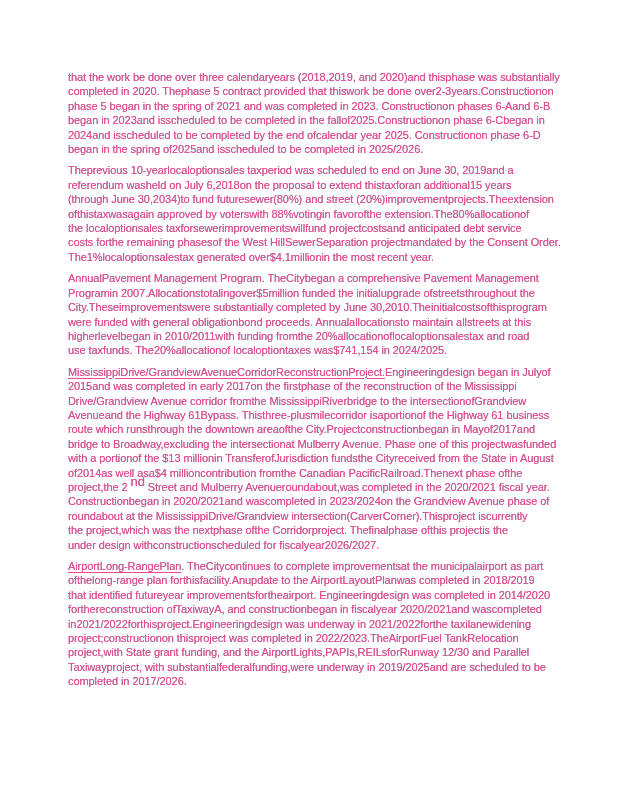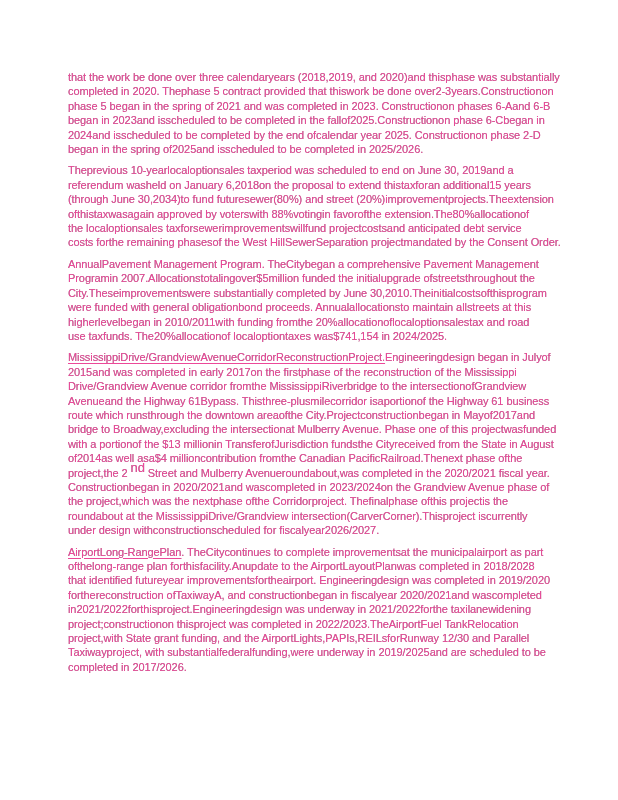--- a/index.html
+++ b/index.html
@@ -47,31 +47,32 @@
 <body>
 
 <div class="page">
   <div class="doc">
 
     <div class="para">
       <div class="ln">that the work be done over three calendaryears (2018,2019, and 2020)and thisphase was substantially</div>
       <div class="ln">completed in 2020. Thephase 5 contract provided that thiswork be done over2-3years.Constructionon</div>
       <div class="ln">phase 5 began in the spring of 2021 and was completed in 2023. Constructionon phases 6-Aand 6-B</div>
       <div class="ln">began in 2023and isscheduled to be completed in the fallof2025.Constructionon phase 6-Cbegan in</div>
-      <div class="ln">2024and isscheduled to be completed by the end ofcalendar year 2025. Constructionon phase 2-D</div>
+      <div class="ln">2024and isscheduled to be completed by the end ofcalendar year 2025. Constructionon phase 6-D</div>
       <div class="ln">began in the spring of2025and isscheduled to be completed in 2025/2026.</div>
     </div>
 
     <div class="para">
       <div class="ln">Theprevious 10-yearlocaloptionsales taxperiod was scheduled to end on June 30, 2019and a</div>
-      <div class="ln">referendum washeld on January 6,2018on the proposal to extend thistaxforan additional15 years</div>
+      <div class="ln">referendum washeld on July 6,2018on the proposal to extend thistaxforan additional15 years</div>
       <div class="ln">(through June 30,2034)to fund futuresewer(80%) and street (20%)improvementprojects.Theextension</div>
       <div class="ln">ofthistaxwasagain approved by voterswith 88%votingin favorofthe extension.The80%allocationof</div>
       <div class="ln">the localoptionsales taxforsewerimprovementswillfund projectcostsand anticipated debt service</div>
       <div class="ln">costs forthe remaining phasesof the West HillSewerSeparation projectmandated by the Consent Order.</div>
+      <div class="ln">The1%localoptionsalestax generated over$4.1millionin the most recent year.</div>
     </div>
 
     <div class="para">
       <div class="ln">AnnualPavement Management Program. TheCitybegan a comprehensive Pavement Management</div>
       <div class="ln">Programin 2007.Allocationstotalingover$5million funded the initialupgrade ofstreetsthroughout the</div>
       <div class="ln">City.Theseimprovementswere substantially completed by June 30,2010.Theinitialcostsofthisprogram</div>
       <div class="ln">were funded with general obligationbond proceeds. Annualallocationsto maintain allstreets at this</div>
       <div class="ln">higherlevelbegan in 2010/2011with funding fromthe 20%allocationoflocaloptionsalestax and road</div>
       <div class="ln">use taxfunds. The20%allocationof localoptiontaxes was$741,154 in 2024/2025.</div>
     </div>
@@ -80,29 +81,29 @@
       <div class="ln"><span class="u">MississippiDrive/GrandviewAvenueCorridorReconstructionProject.</span><span>Engineeringdesign began in Julyof</span></div>
       <div class="ln">2015and was completed in early 2017on the firstphase of the reconstruction of the Mississippi</div>
       <div class="ln">Drive/Grandview Avenue corridor fromthe MississippiRiverbridge to the intersectionofGrandview</div>
       <div class="ln">Avenueand the Highway 61Bypass. Thisthree-plusmilecorridor isaportionof the Highway 61 business</div>
       <div class="ln">route which runsthrough the downtown areaofthe City.Projectconstructionbegan in Mayof2017and</div>
       <div class="ln">bridge to Broadway,excluding the intersectionat Mulberry Avenue. Phase one of this projectwasfunded</div>
       <div class="ln">with a portionof the $13 millionin TransferofJurisdiction fundsthe Cityreceived from the State in August</div>
       <div class="ln">of2014as well asa$4 millioncontribution fromthe Canadian PacificRailroad.Thenext phase ofthe</div>
       <div class="ln"><span>project,the 2 </span><sup class="ord">nd</sup><span> Street and Mulberry Avenueroundabout,was completed in the 2020/2021 fiscal year.</span></div>
       <div class="ln">Constructionbegan in 2020/2021and wascompleted in 2023/2024on the Grandview Avenue phase of</div>
+      <div class="ln">roundabout at the MississippiDrive/Grandview intersection(CarverCorner).Thisproject iscurrently</div>
       <div class="ln">the project,which was the nextphase ofthe Corridorproject. Thefinalphase ofthis projectis the</div>
-      <div class="ln">roundabout at the MississippiDrive/Grandview intersection(CarverCorner).Thisproject iscurrently</div>
       <div class="ln">under design withconstructionscheduled for fiscalyear2026/2027.</div>
     </div>
 
     <div class="para">
       <div class="ln"><span class="u">AirportLong-RangePlan</span><span>. TheCitycontinues to complete improvementsat the municipalairport as part</span></div>
-      <div class="ln">ofthelong-range plan forthisfacility.Anupdate to the AirportLayoutPlanwas completed in 2018/2028</div>
-      <div class="ln">that identified futureyear improvementsfortheairport. Engineeringdesign was completed in 2019/2020</div>
+      <div class="ln">ofthelong-range plan forthisfacility.Anupdate to the AirportLayoutPlanwas completed in 2018/2019</div>
+      <div class="ln">that identified futureyear improvementsfortheairport. Engineeringdesign was completed in 2014/2020</div>
       <div class="ln">forthereconstruction ofTaxiwayA, and constructionbegan in fiscalyear 2020/2021and wascompleted</div>
       <div class="ln">in2021/2022forthisproject.Engineeringdesign was underway in 2021/2022forthe taxilanewidening</div>
       <div class="ln">project;constructionon thisproject was completed in 2022/2023.TheAirportFuel TankRelocation</div>
       <div class="ln">project,with State grant funding, and the AirportLights,PAPIs,REILsforRunway 12/30 and Parallel</div>
       <div class="ln">Taxiwayproject, with substantialfederalfunding,were underway in 2019/2025and are scheduled to be</div>
       <div class="ln">completed in 2017/2026.</div>
     </div>
 
   </div>
 </div>

